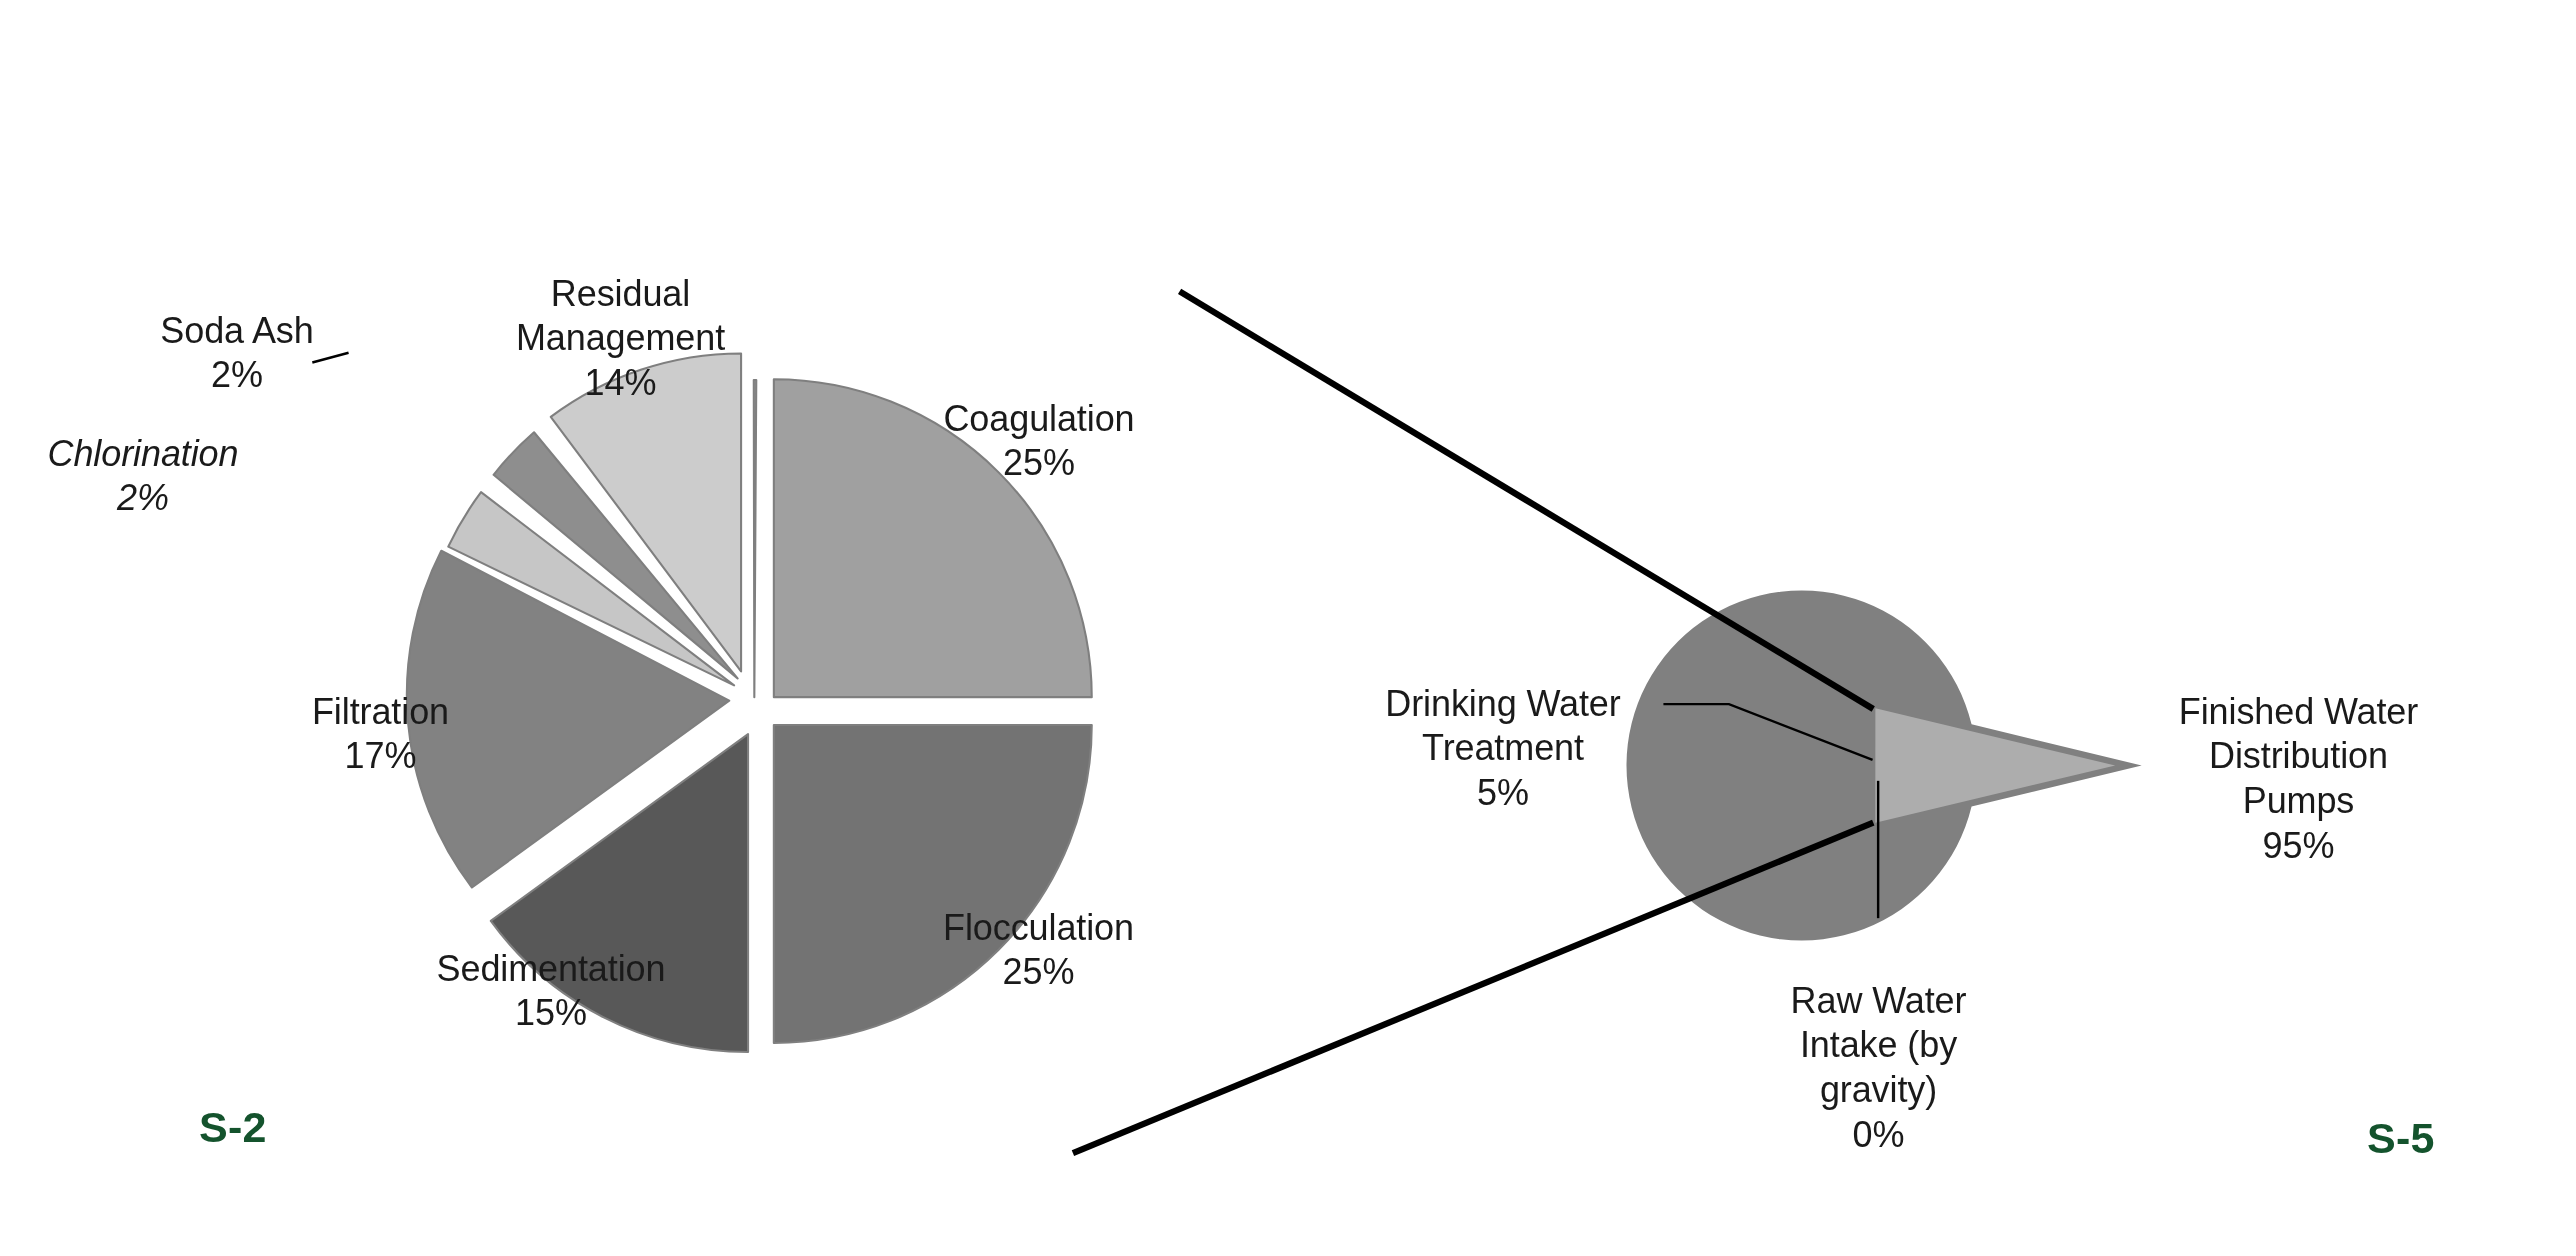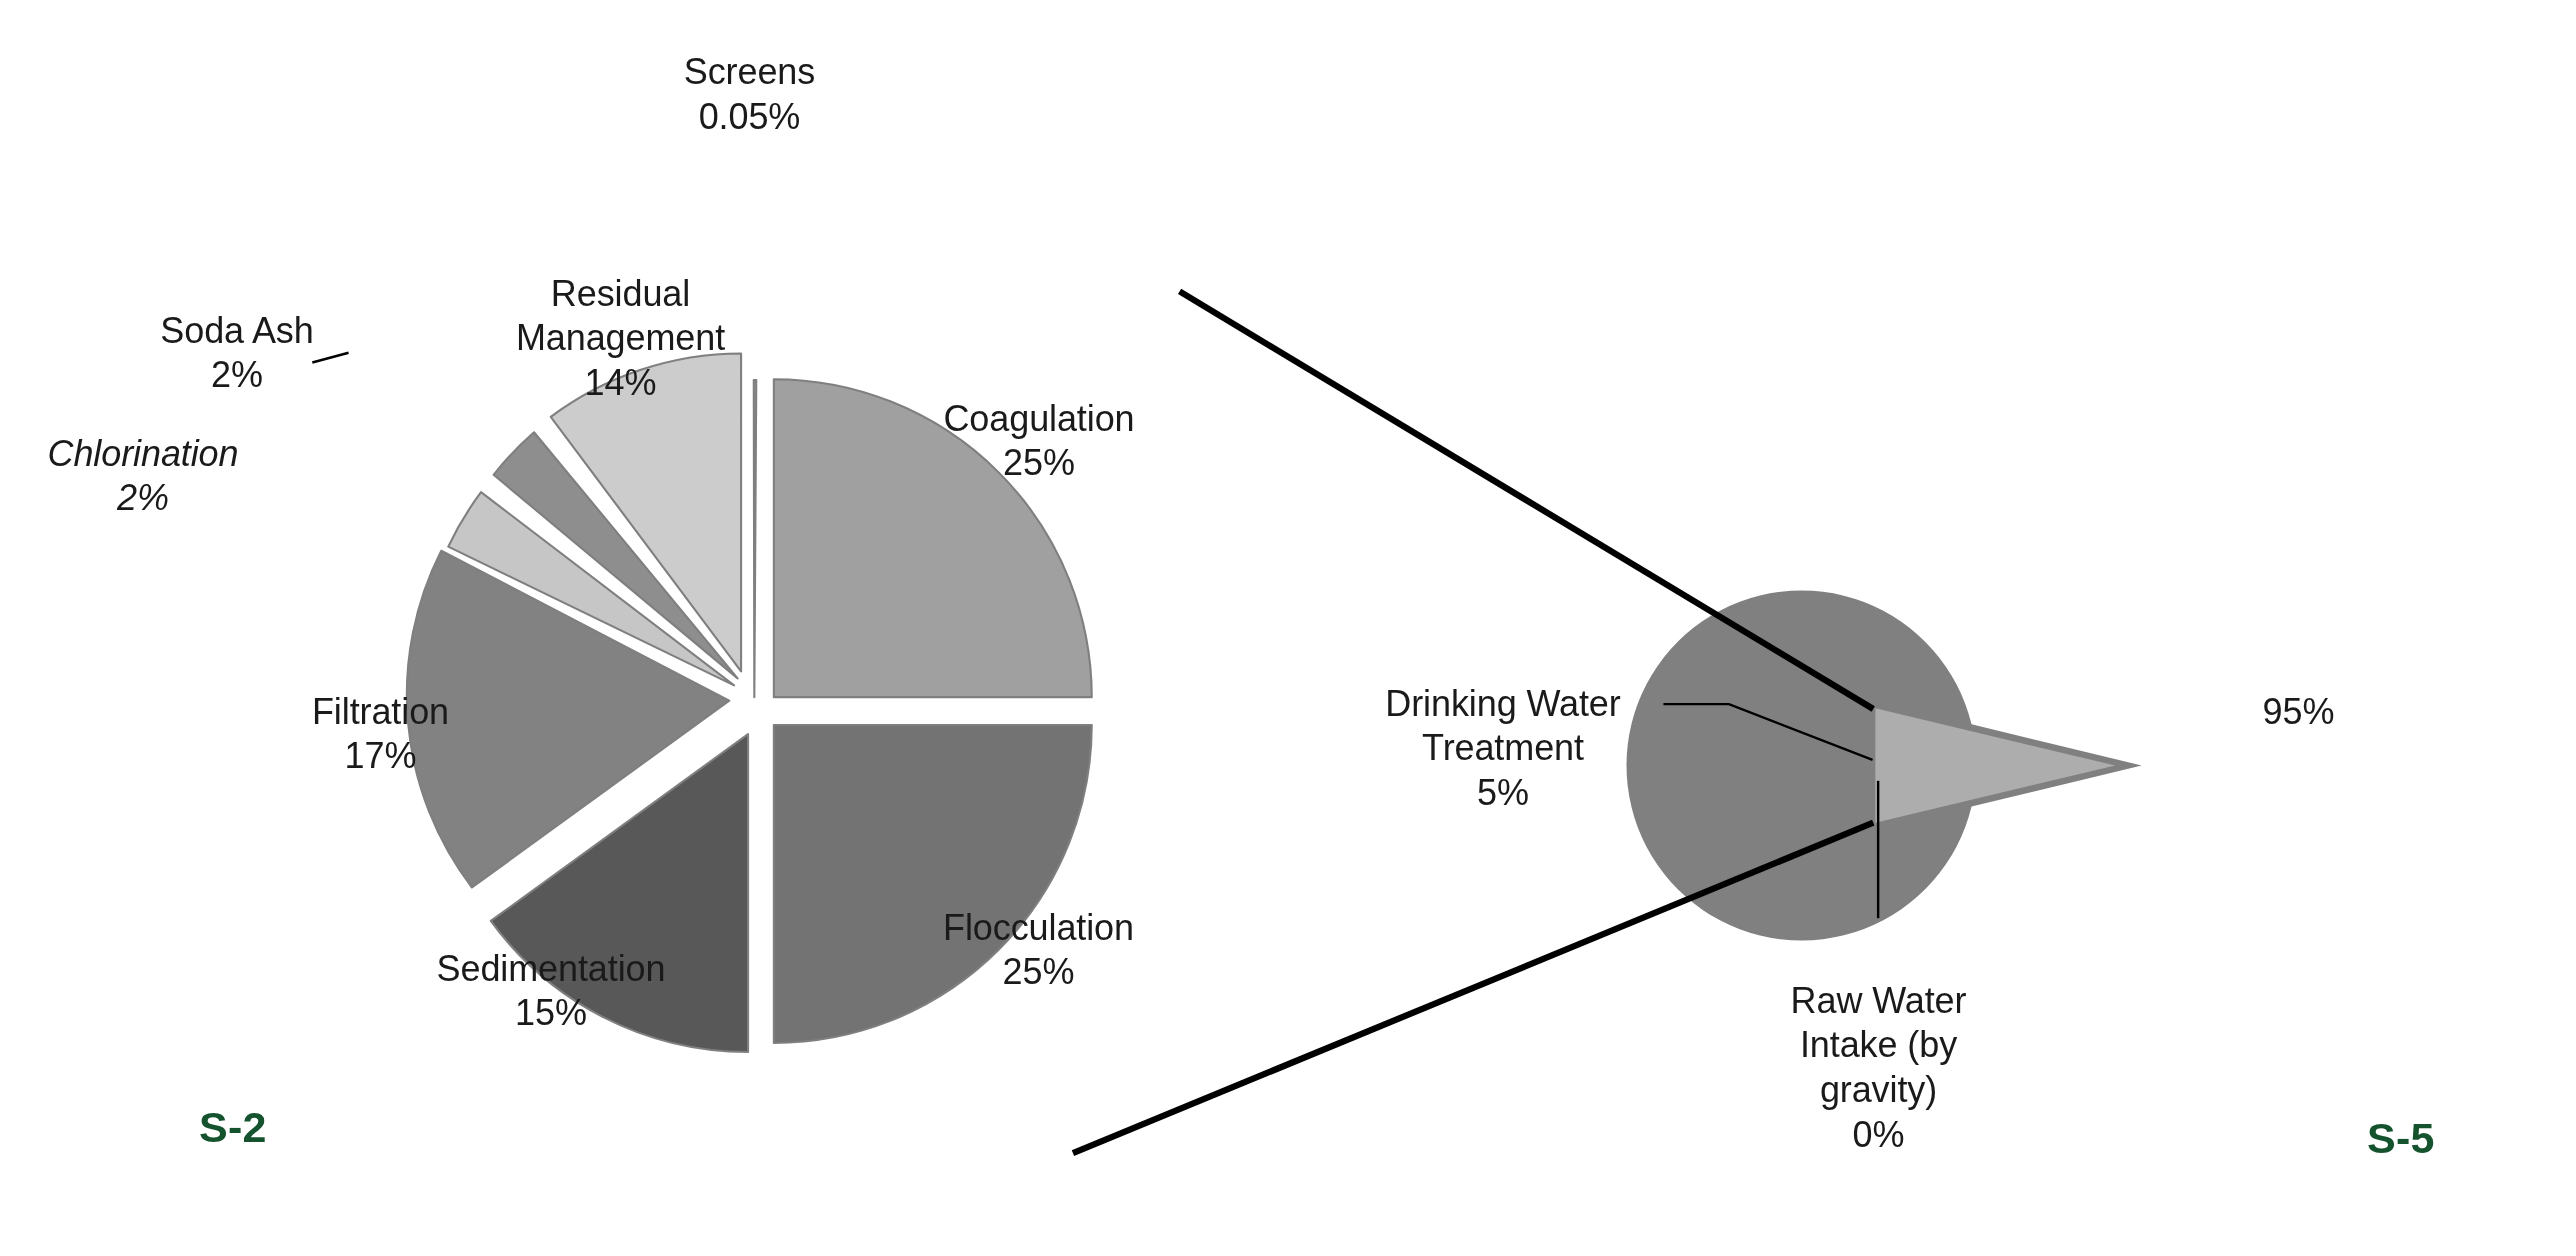--- a/index.html
+++ b/index.html
@@ -92,24 +92,20 @@
       <line class="connector-thick" x1="2687" y1="1180" x2="1539" y2="1654"></line>
 
       <polyline class="connector-thin" points="2386,1010 2480,1010 2686,1090"></polyline>
 
       <line class="connector-thin" x1="2694" y1="1120" x2="2694" y2="1317"></line>
 
       <line class="connector-thin" x1="448" y1="520" x2="500" y2="506"></line>
     </g>
   </svg>
 
-  <div class="lbl" style="left:610px; top:5.6px; width:279px;">
-    <span>Screens</span>
-    <span class="pct">0.05%</span>
-  </div>
 
   <div class="lbl" style="left:122px; top:264px; width:230px;">
     <span>Soda Ash</span>
     <span class="pct">2%</span>
   </div>
 
   <div class="lbl" style="left:7px; top:387px; width:272px;font-style:italic;">
     <span>Chlorination</span>
     <span class="pct">2%</span>
   </div>
@@ -147,20 +143,23 @@
   </div>
 
   <div class="lbl" style="left:1760px; top:934px; width:237px;">
     <span>Raw Water
 Intake (by
 gravity)</span>
     <span class="pct">0%</span>
   </div>
 
   <div class="lbl" style="left:2140px; top:645px; width:317px;">
+    <span>Finished Water
+Distribution
+Pumps</span>
     <span class="pct">95%</span>
   </div>
 
   <div class="lbl-bold" style="left:199px; top:1103px;">S-2</div>
 
   <div class="lbl-bold" style="left:2367px; top:1114px;">S-5</div>
 
 </div>
 
 

